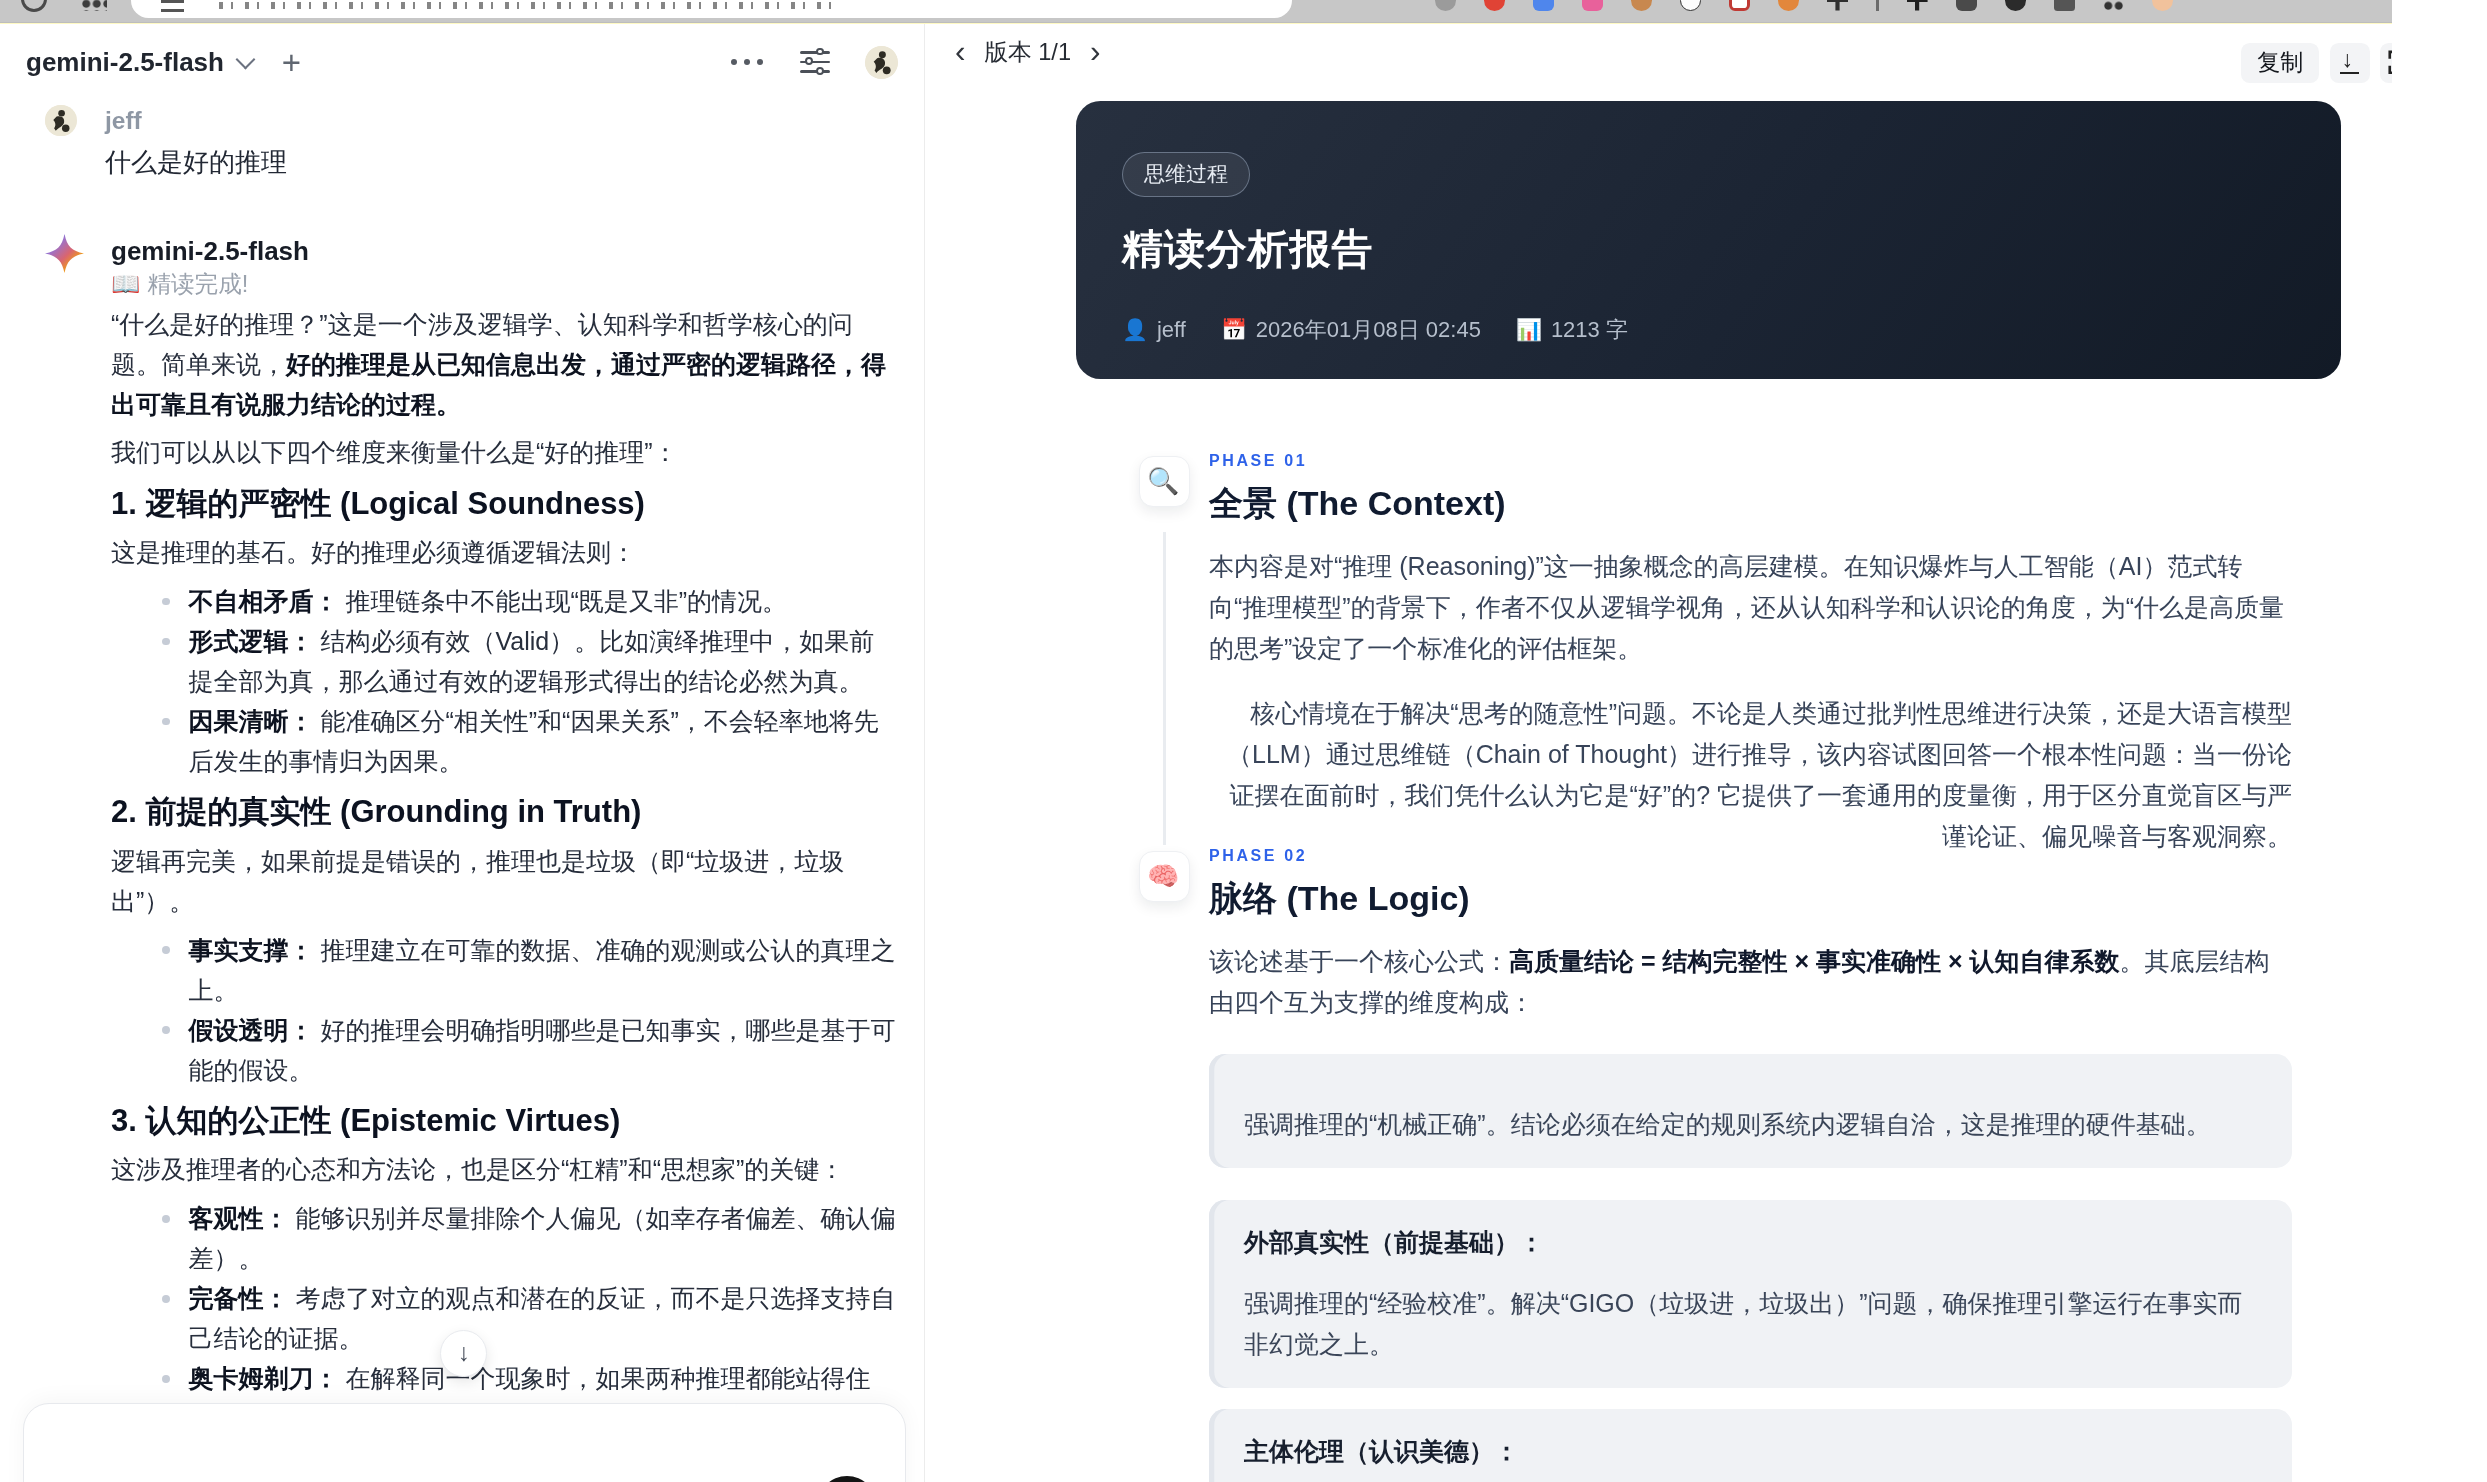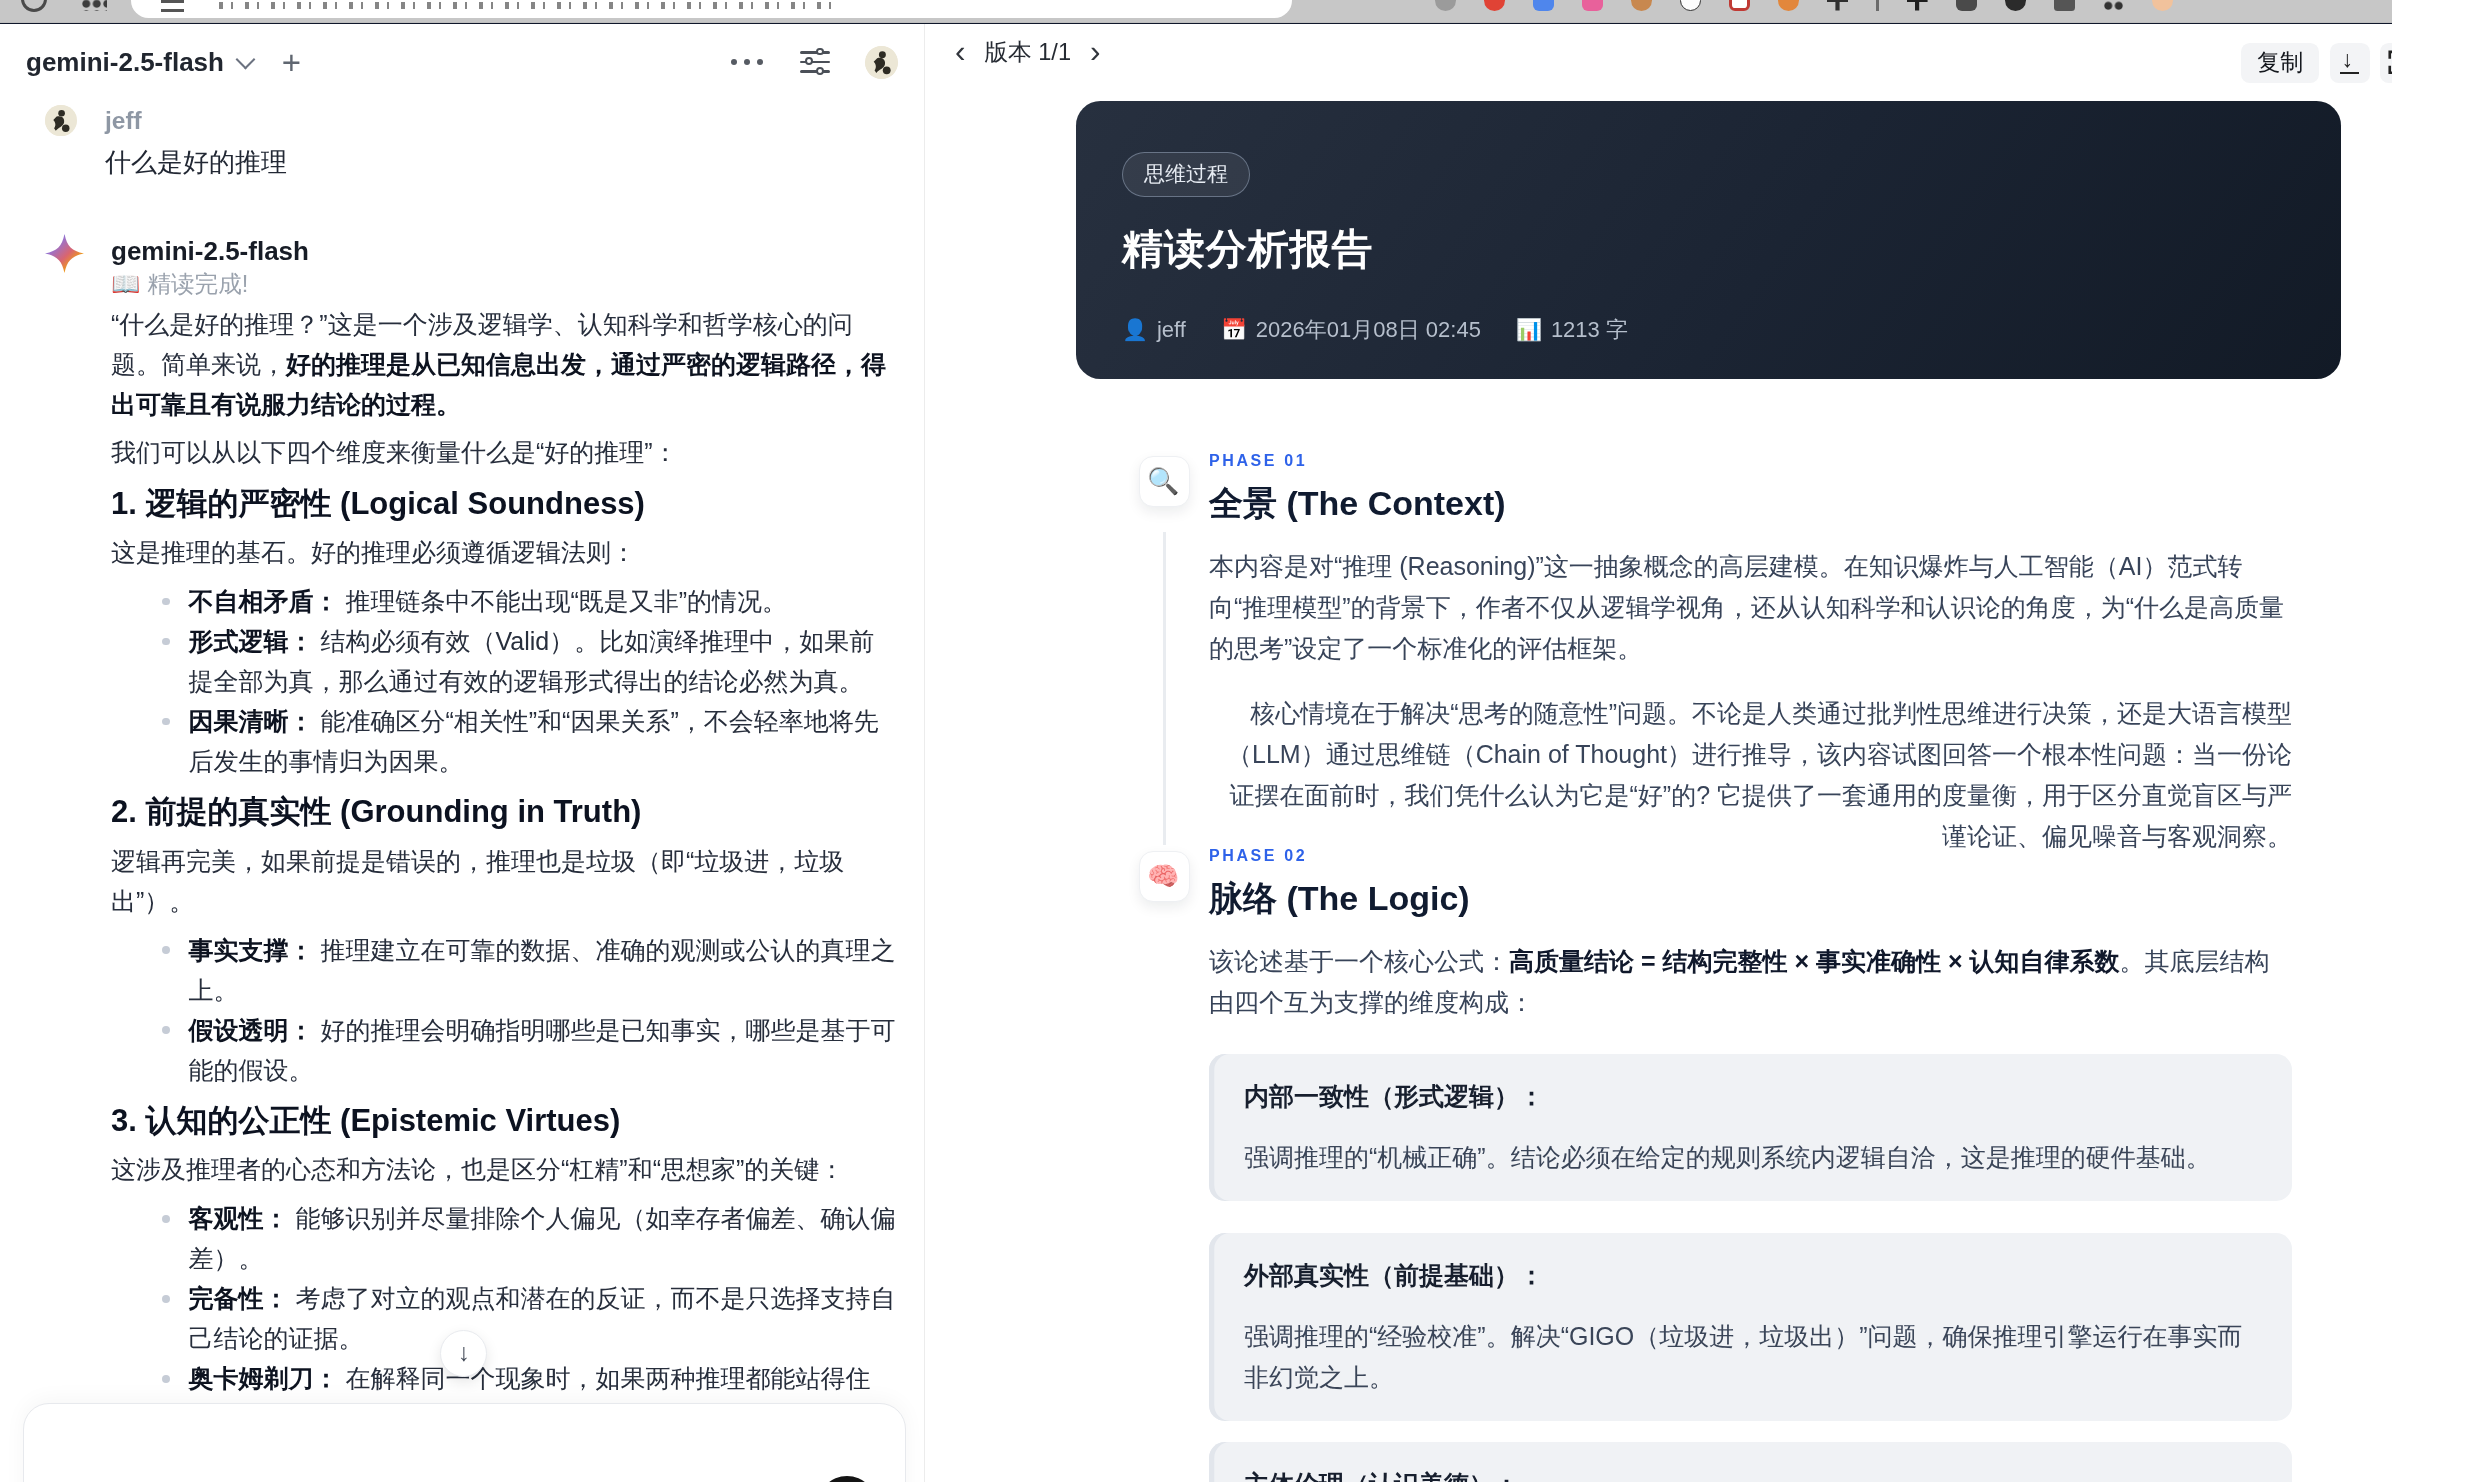--- a/index.html
+++ b/index.html
@@ -1,18 +1,18 @@
 <!DOCTYPE html>
 <html style="font-size:14px"><head>
 <meta charset="utf-8">
 <style>
   * { margin:0; padding:0; box-sizing:border-box; }
   html,body { width:2487px; height:1483px; overflow:hidden; }
   body { font-family:"Liberation Sans","DejaVu Sans",sans-serif; background:#fff; }
-  .stage { position:relative; width:2392px; height:1483px; overflow:hidden; background:#0f172a; }
+  .stage { position:relative; width:2392px; height:1483px; overflow:hidden; background:#fef9c3; }
 
   
   .chrome { position:absolute; left:0; top:0; width:2487px; height:23px; background:#c7c7c7; border-bottom:0.9px solid #bdbdbd; }
   .chrome-reload { position:absolute; left:21px; top:-14px; width:26px; height:26px; border:3.5px solid #4a4a4a; border-radius:50%; }
   .chrome-grid { position:absolute; left:81px; top:-12.3px; width:26px; height:23px;
     background:radial-gradient(circle 3.5px, #3c3c3c 3.5px, transparent 4.4px); background-size:10.5px 10.5px; }
   .chrome-tab { position:absolute; left:131px; top:-19px; width:1161px; height:37px; background:#fff; border-radius:17.5px; }
   .chrome-tab .menu-lines { position:absolute; left:30px; top:19px; width:23px; height:12.3px;
     border-top:3.5px solid #555; border-bottom:3.5px solid #555; }
   .chrome-tab .url-ghost { position:absolute; left:88px; top:21px; width:613px; height:7px; opacity:.55;
@@ -327,21 +327,20 @@
     </div>
 
     <div class="phase phase2" style="left:189px;">
       <div class="phase-icon">🧠</div>
       <div class="phase-content">
         <div class="phase-label">PHASE 02</div>
         <div class="phase-title">脉络 (The Logic)</div>
         <div class="pp formula"><span>该论述基于一个核心公式：</span><b>高质量结论 = 结构完整性 × 事实准确性 × 认知自律系数</b><span>。其底层结构由四个互为支撑的维度构成：</span></div>
 
         <div class="pcard">
-          <div class="pcard-title">内部一致性（形式逻辑）：</div>
           <div class="pcard-body">强调推理的“机械正确”。结论必须在给定的规则系统内逻辑自洽，这是推理的硬件基础。</div>
         </div>
         <div class="pcard">
           <div class="pcard-title">外部真实性（前提基础）：</div>
           <div class="pcard-body">强调推理的“经验校准”。解决“GIGO（垃圾进，垃圾出）”问题，确保推理引擎运行在事实而非幻觉之上。</div>
         </div>
         <div class="pcard last">
           <div class="pcard-title">主体伦理（认识美德）：</div>
           <div class="pcard-body">转向推理者的心理特征。引入奥卡姆剃刀和反向论证，旨在克服人类（或机器）天然存在的确认偏差（Confirmation Bias）</div>
         </div>

